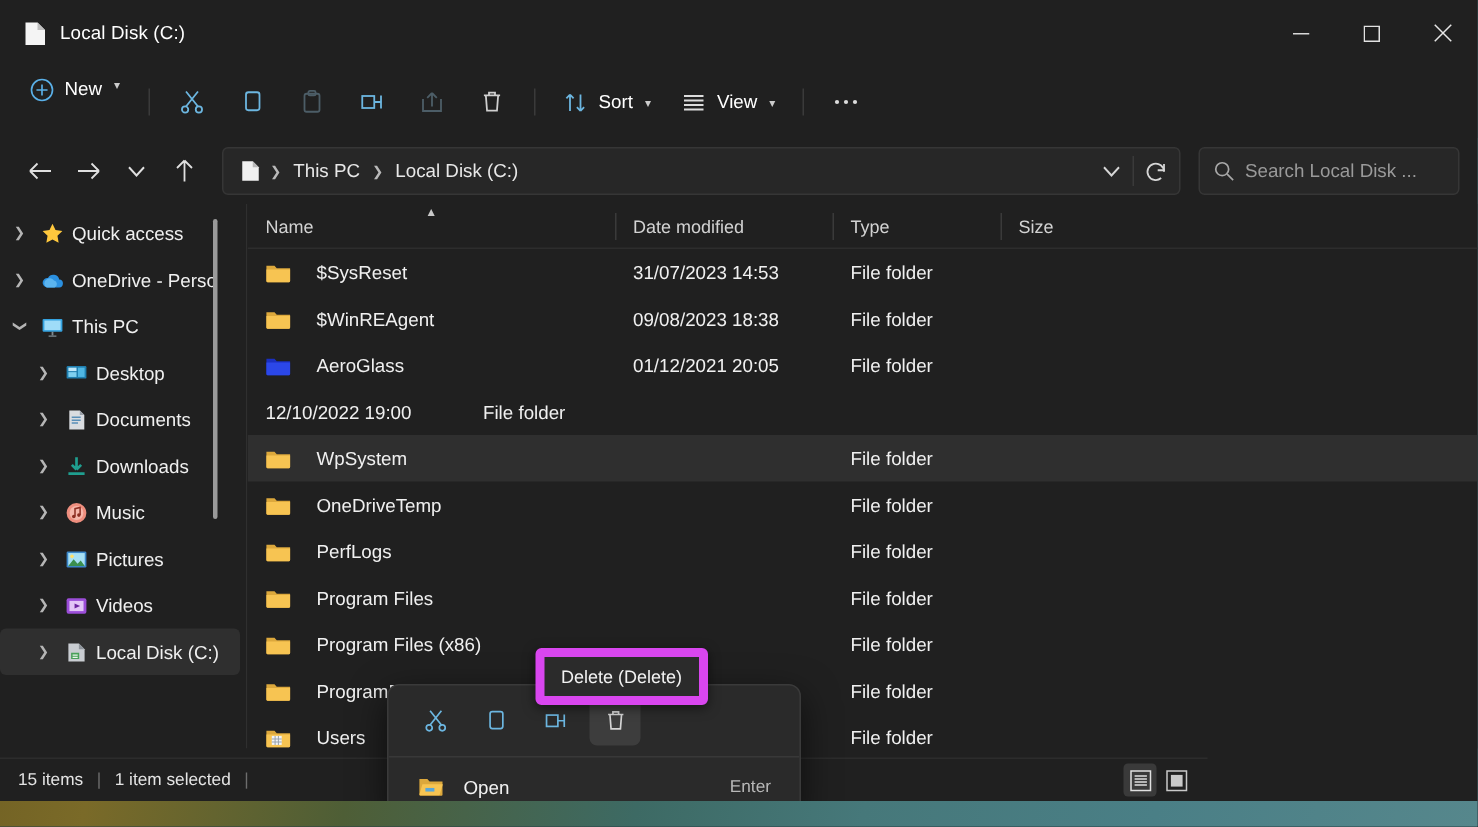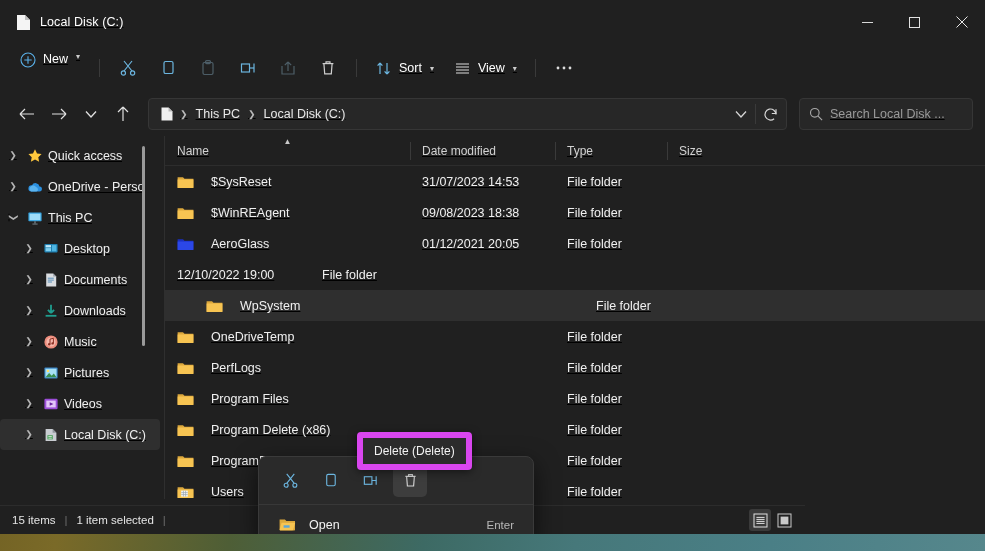--- a/index.html
+++ b/index.html
@@ -13,21 +13,20 @@
   #desktop {
     position: absolute; inset: 0;
     background:
       linear-gradient(100deg, #6b5a20 0%, #7a6a28 14%, #4e5e36 30%, #3d6a64 48%, #46787a 62%, #4a7f86 80%, #56878c 100%);
   }
   #window {
     position: absolute; left: 0; top: 0;
     width: 985px; height: 534px;
     background: #202020;
     overflow: hidden;
-    text-decoration: underline;
   }
   
   #titlebar {
     height: 44px; width: 100%;
     background: #202020;
     display: flex; align-items: center;
     position: relative;
   }
   .title-group { display: flex; align-items: center; gap: 9px; padding-left: 16px; }
   .title-text { color: #ffffff; font-size: 12.5px; letter-spacing: .1px; }
@@ -132,21 +131,21 @@
   .c-size { width: 84px; }
   .sort-caret {
     position: absolute; left: 50%; top: 1px; transform: translateX(-50%);
     color: #c9c9c9; font-size: 8px;
   }
   .frow {
     height: 31px; display: flex; align-items: center;
     color: #f0f0f0; font-size: 12.5px;
     margin-right: 0;
   }
-  .frow.selected { background: #2f2f2f; padding-left: 29px; }
+  .frow.selected { background: #2f2f2f; }
   .f-name { width: 245px; display: flex; align-items: center; gap: 17px; padding-left: 12px; overflow: hidden; white-space: nowrap; }
   .f-date { width: 145px; padding-left: 12px; }
   .f-type { width: 112px; padding-left: 12px; }
   .f-size { width: 84px; padding-left: 12px; }
   
   #tooltip {
     position: absolute; left: 357px; top: 296px;
     background: #2b2b2b; border: 6px solid #d946ef; border-radius: 4px;
     color: #f2f2f2; font-size: 12px;
     padding: 6px 11px;
@@ -617,21 +616,21 @@
             <div class="f-size"></div>
           </div>
           <div class="frow">
             <div class="f-name">
               <span style="display: flex;">
                 <svg width="17" height="14" viewBox="0 0 17 14">
                   <path d="M0.6 2.2h5.4l1.5 1.6h8.9v8.6a.7.7 0 01-.7.7H1.3a.7.7 0 01-.7-.7z" fill="#dca83c"></path>
                   <path d="M0.6 4.6h15.8v7.8a.7.7 0 01-.7.7H1.3a.7.7 0 01-.7-.7z" fill="#f7c452"></path>
                 </svg>
               </span>
-              <span>Program Delete (x86)</span>
+              <span>Program Files (x86)</span>
             </div>
             <div class="f-date"></div>
             <div class="f-type">File folder</div>
             <div class="f-size"></div>
           </div>
           <div class="frow">
             <div class="f-name">
               <span style="display: flex;">
                 <svg width="17" height="14" viewBox="0 0 17 14">
                   <path d="M0.6 2.2h5.4l1.5 1.6h8.9v8.6a.7.7 0 01-.7.7H1.3a.7.7 0 01-.7-.7z" fill="#dca83c"></path>

